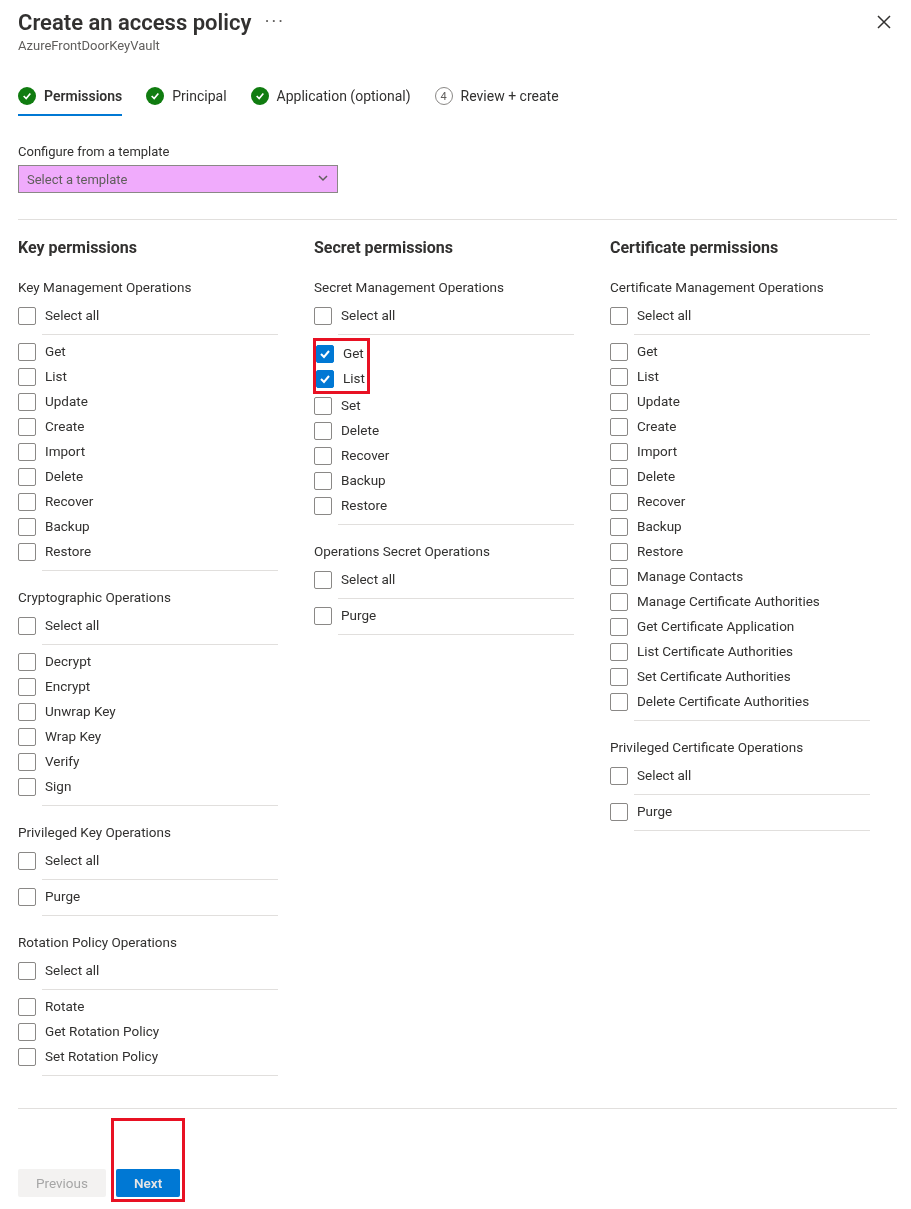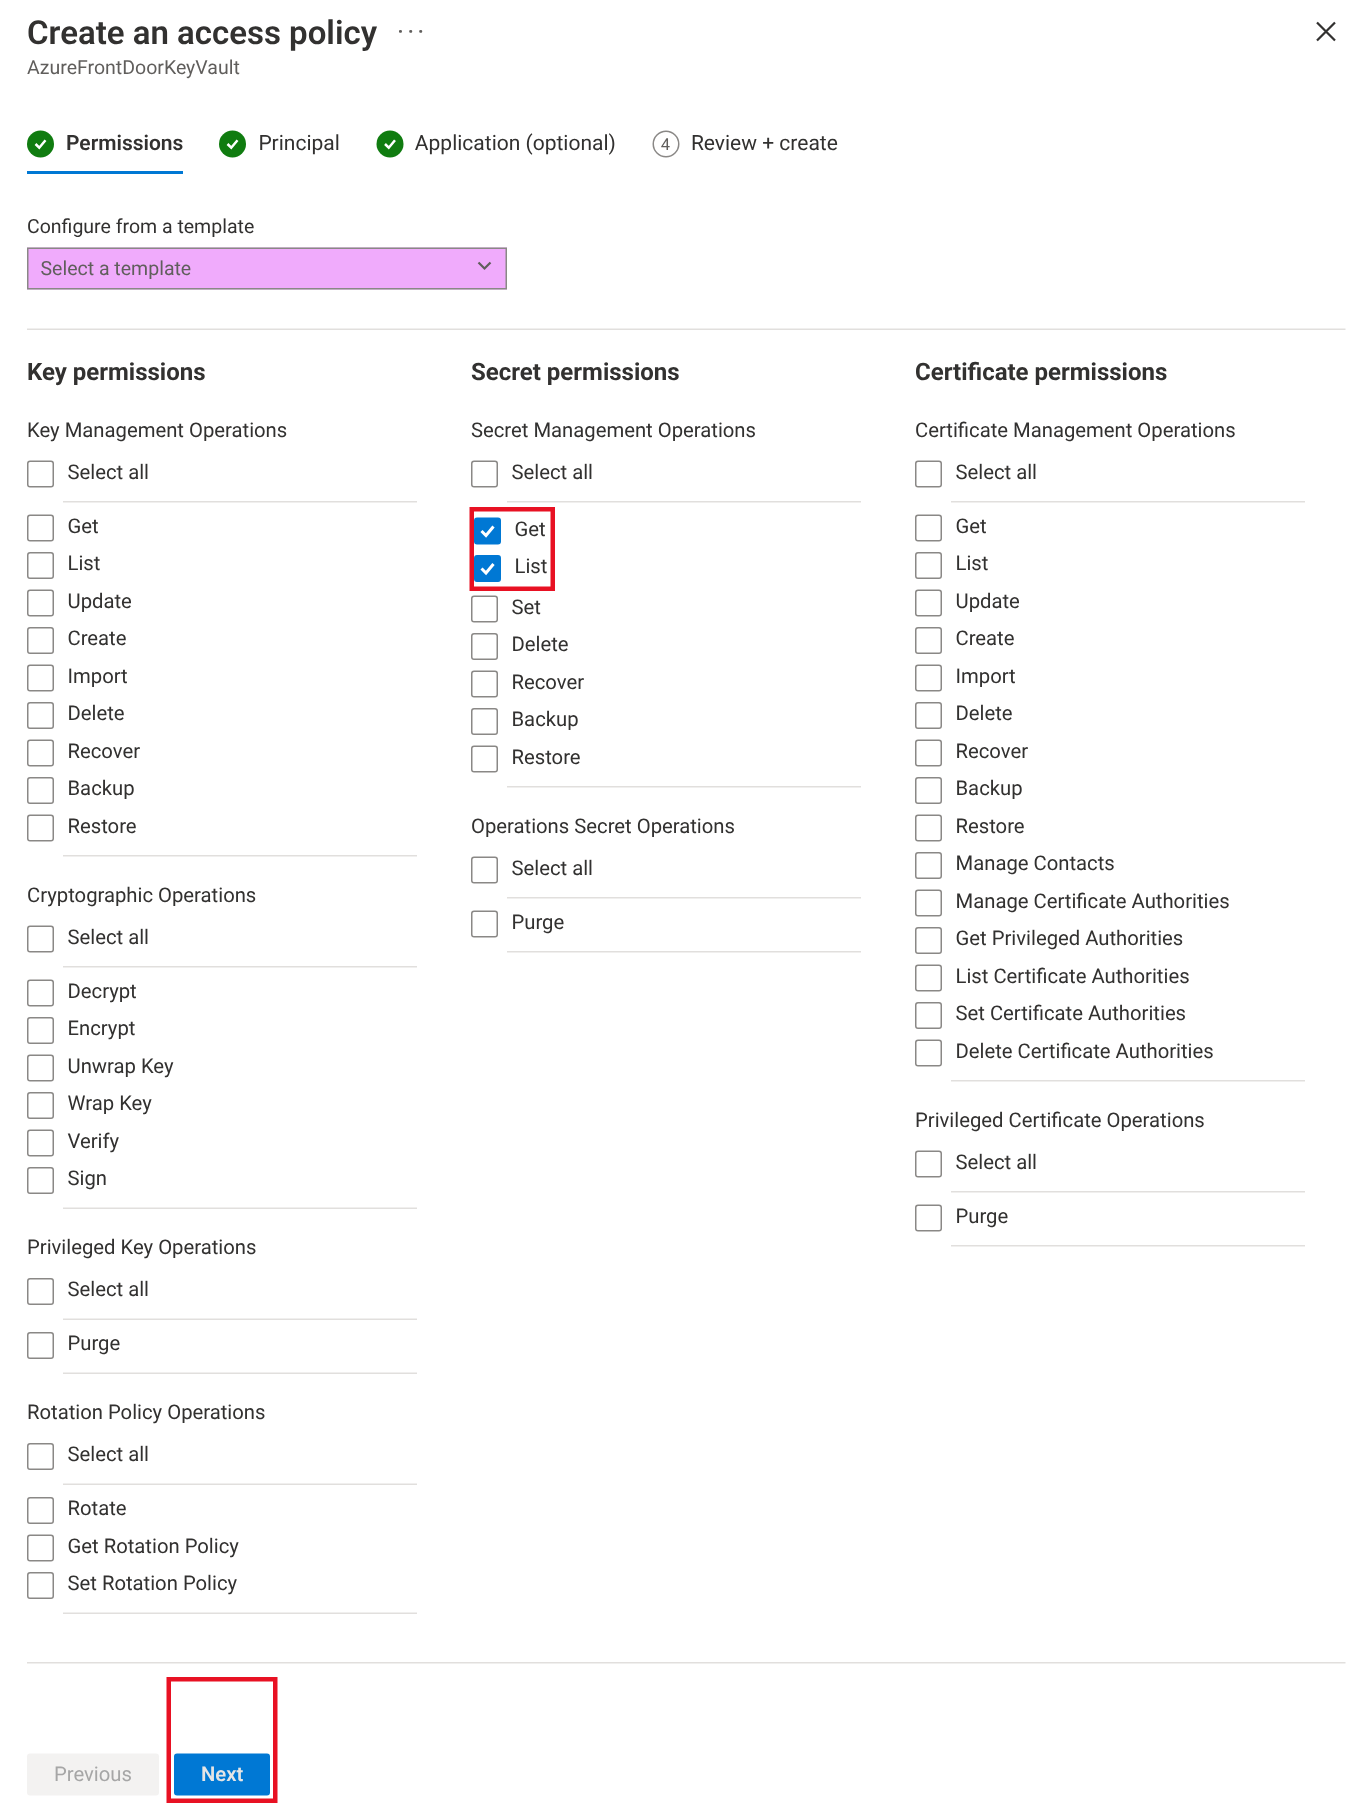--- a/index.html
+++ b/index.html
@@ -319,21 +319,21 @@
         <div class="check-row">
           <span class="cbox"></span>
           <span class="check-label">Manage Contacts</span>
         </div>
         <div class="check-row">
           <span class="cbox"></span>
           <span class="check-label">Manage Certificate Authorities</span>
         </div>
         <div class="check-row">
           <span class="cbox"></span>
-          <span class="check-label">Get Privileged Authorities</span>
+          <span class="check-label">Get Certificate Application</span>
         </div>
         <div class="check-row">
           <span class="cbox"></span>
           <span class="check-label">List Certificate Authorities</span>
         </div>
         <div class="check-row">
           <span class="cbox"></span>
           <span class="check-label">Set Certificate Authorities</span>
         </div>
         <div class="check-row">

